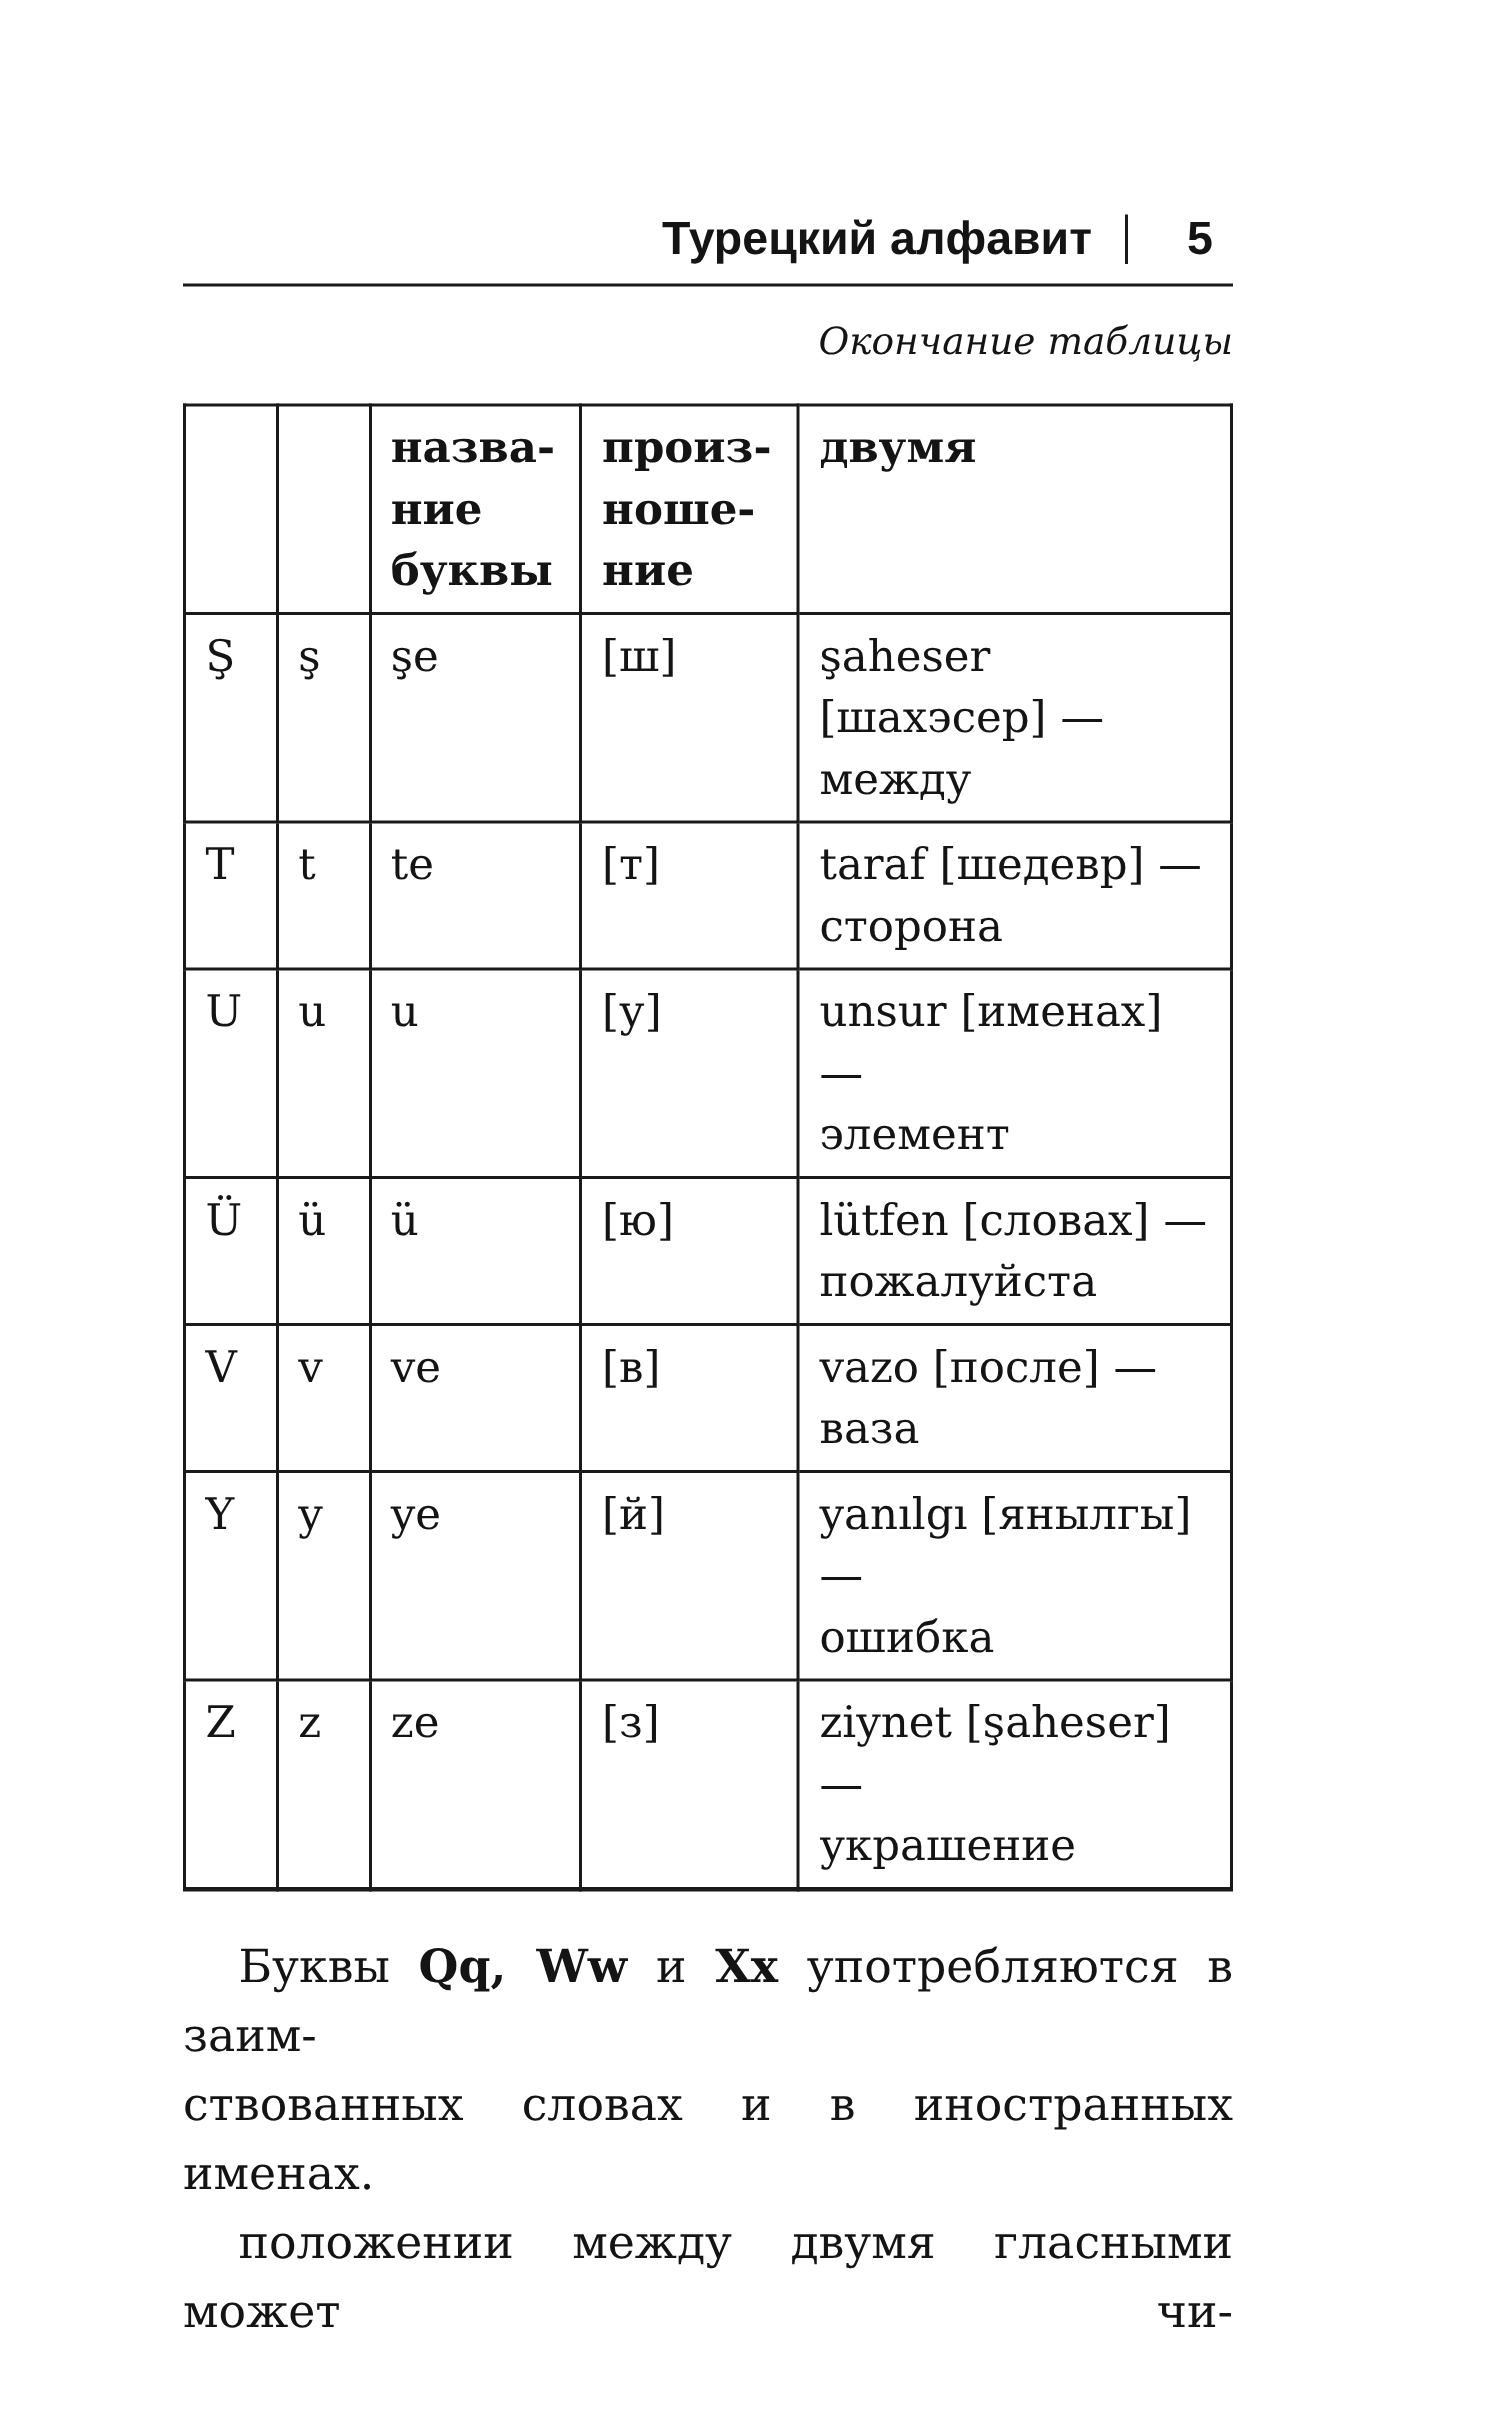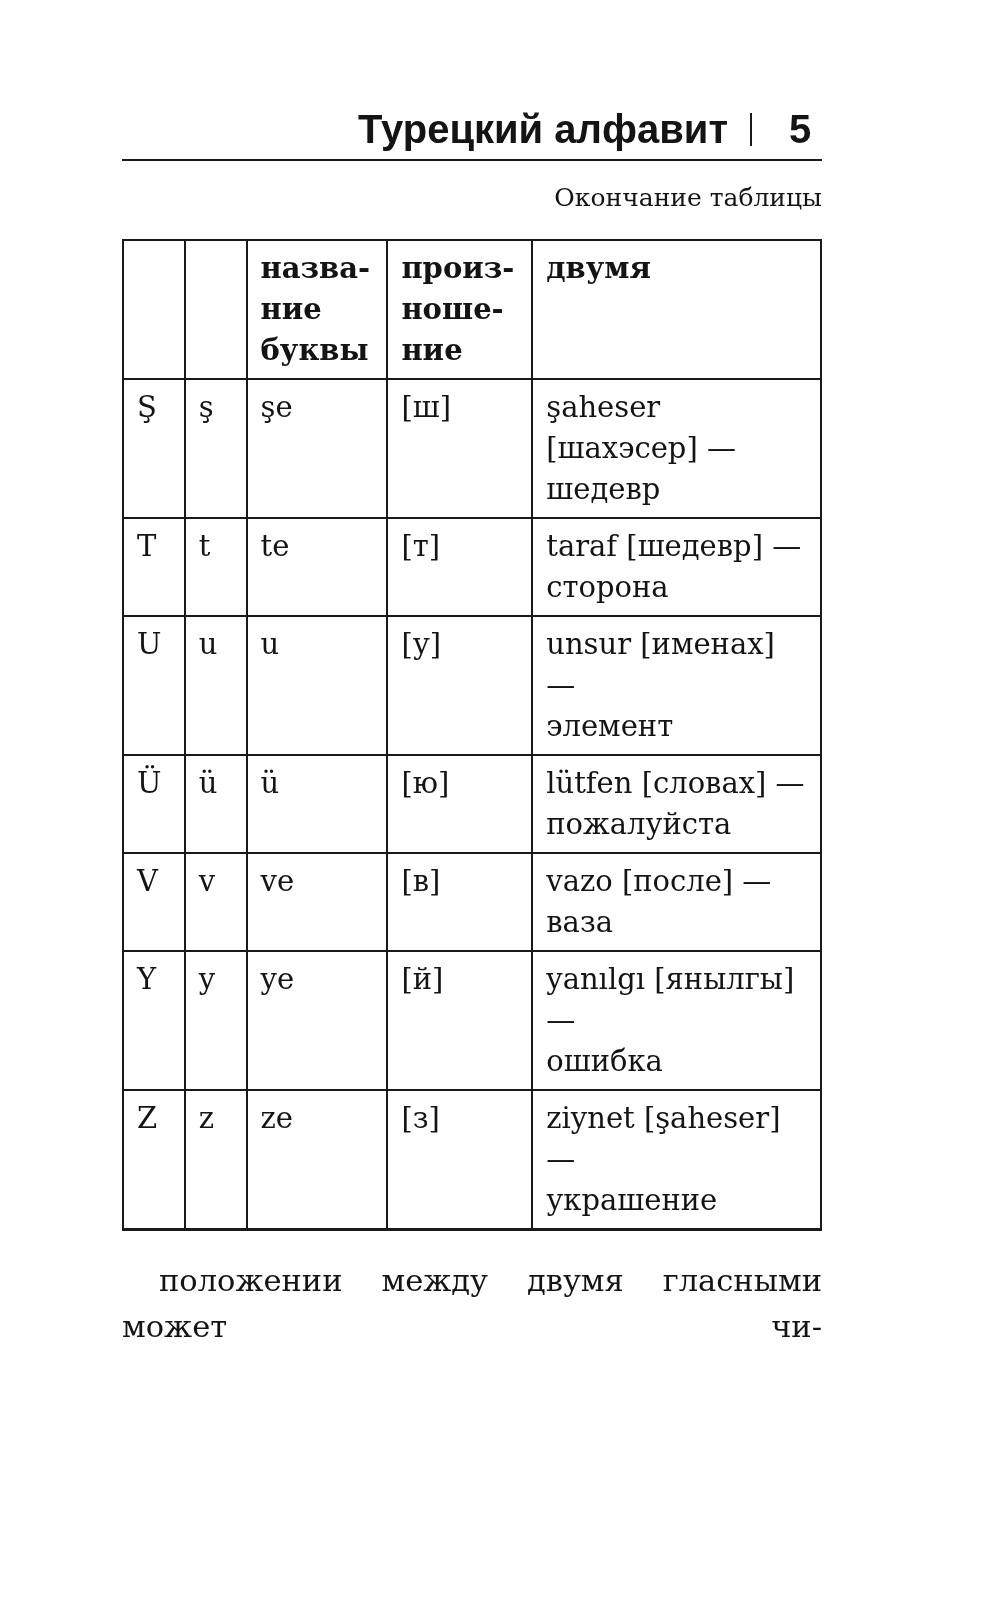--- a/index.html
+++ b/index.html
@@ -19,36 +19,38 @@
     padding: 112px 178px 0 122px; 
   }
 
   
   .running-head {
     display: flex;
     justify-content: flex-end;
     align-items: center;
     font-family: "Liberation Sans", sans-serif;
     font-weight: bold;
-    font-size: 40px;
+    font-size: 31px;
     line-height: 34px;
     padding-bottom: 13px;
     border-bottom: 2px solid #1a1a1a;
+    margin-top: 30px;
   }
   .rh-divider {
     width: 2px; height: 33px;
     background: #1a1a1a;
     margin: 0 26px 0 22px;
   }
   .rh-page { min-width: 44px; text-align: center; }
 
   
   .table-caption {
     margin-top: 23px;
     text-align: right;
+    font-style: italic;
     font-size: 25px;
     line-height: 28px;
   }
 
   
   table.alphabet-table {
     width: 100%;
     margin-top: 27px;
     border-collapse: collapse;
     border: 2px solid #1a1a1a;
@@ -127,21 +129,21 @@
         </tr>
       </thead>
       <tbody>
         <tr>
           <td>Ş</td>
           <td>ş</td>
           <td>şe</td>
           <td>[ш]</td>
           <td>şaheser
 [шахэсер] —
-шедевр</td>
+между</td>
         </tr>
         <tr>
           <td>T</td>
           <td>t</td>
           <td>te</td>
           <td>[т]</td>
           <td>taraf [шедевр] —
 сторона</td>
         </tr>
         <tr>
@@ -181,19 +183,23 @@
           <td>ze</td>
           <td>[з]</td>
           <td>ziynet [şaheser] —
 украшение</td>
         </tr>
       </tbody>
     </table>
 
     <div class="body-text">
       <div class="para">
+          <div class="jline">Буквы <b>Qq, Ww</b> и <b>Xx</b> употребляются в заим-</div>
+          <div class="jline last">ствованных словах и в иностранных именах.</div>
+        </div>
+      <div class="para">
           <div class="jline">положении между двумя гласными может чи-</div>
         </div>
 
     </div>
 
   </div>
 </div>
 
 </body></html>

